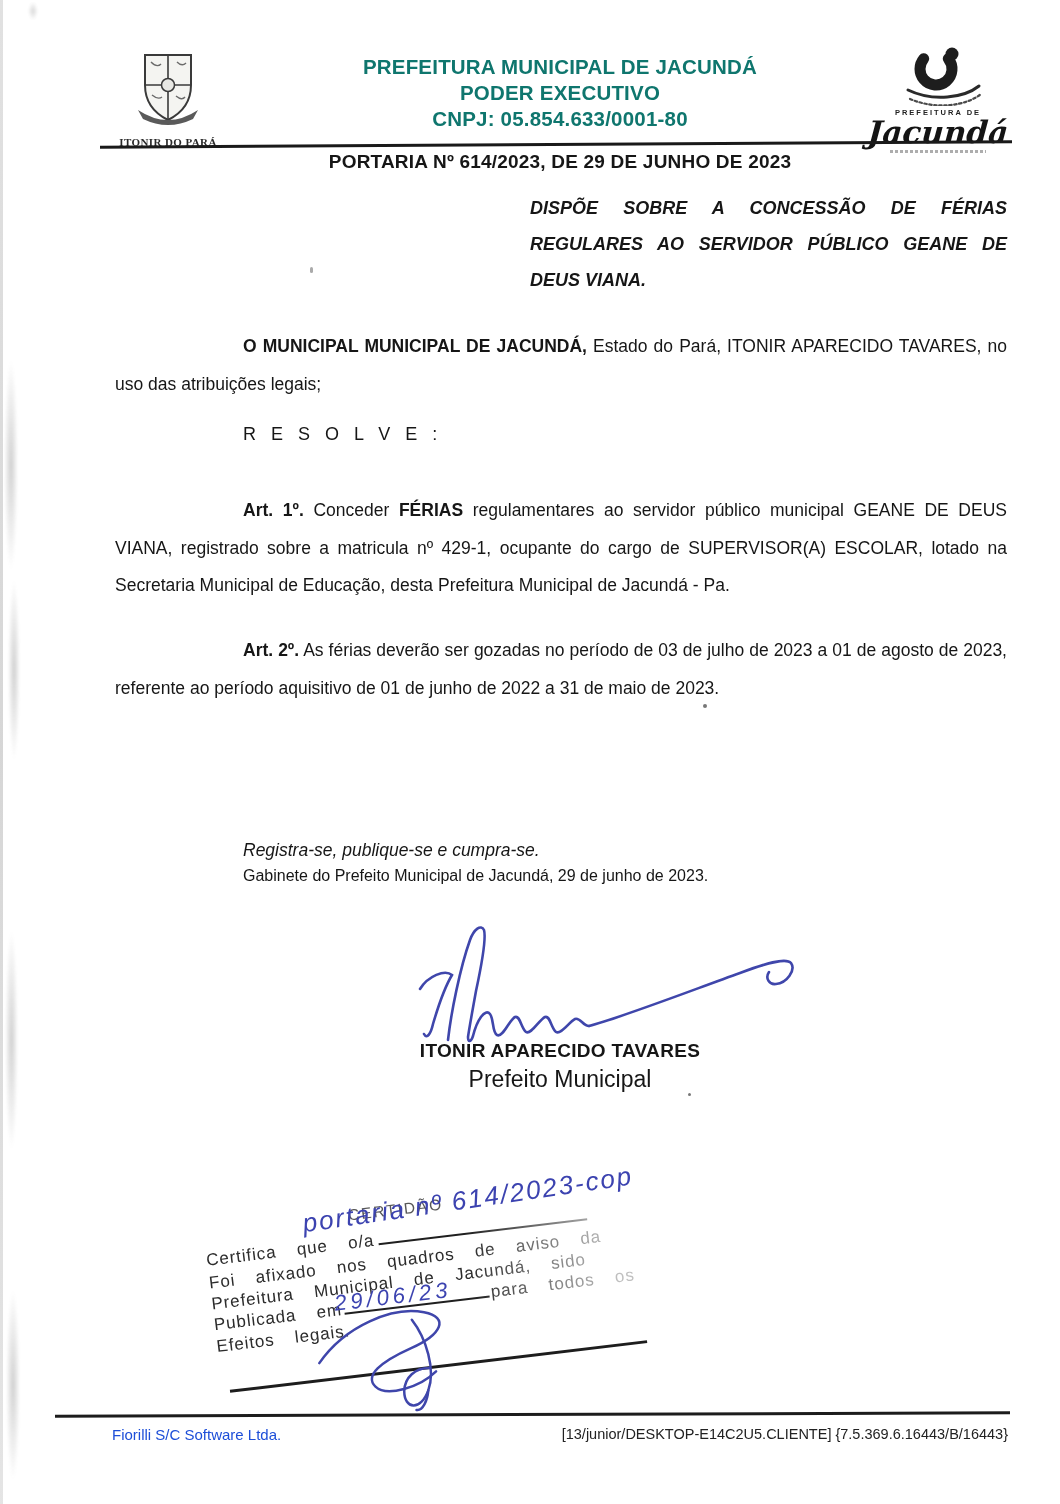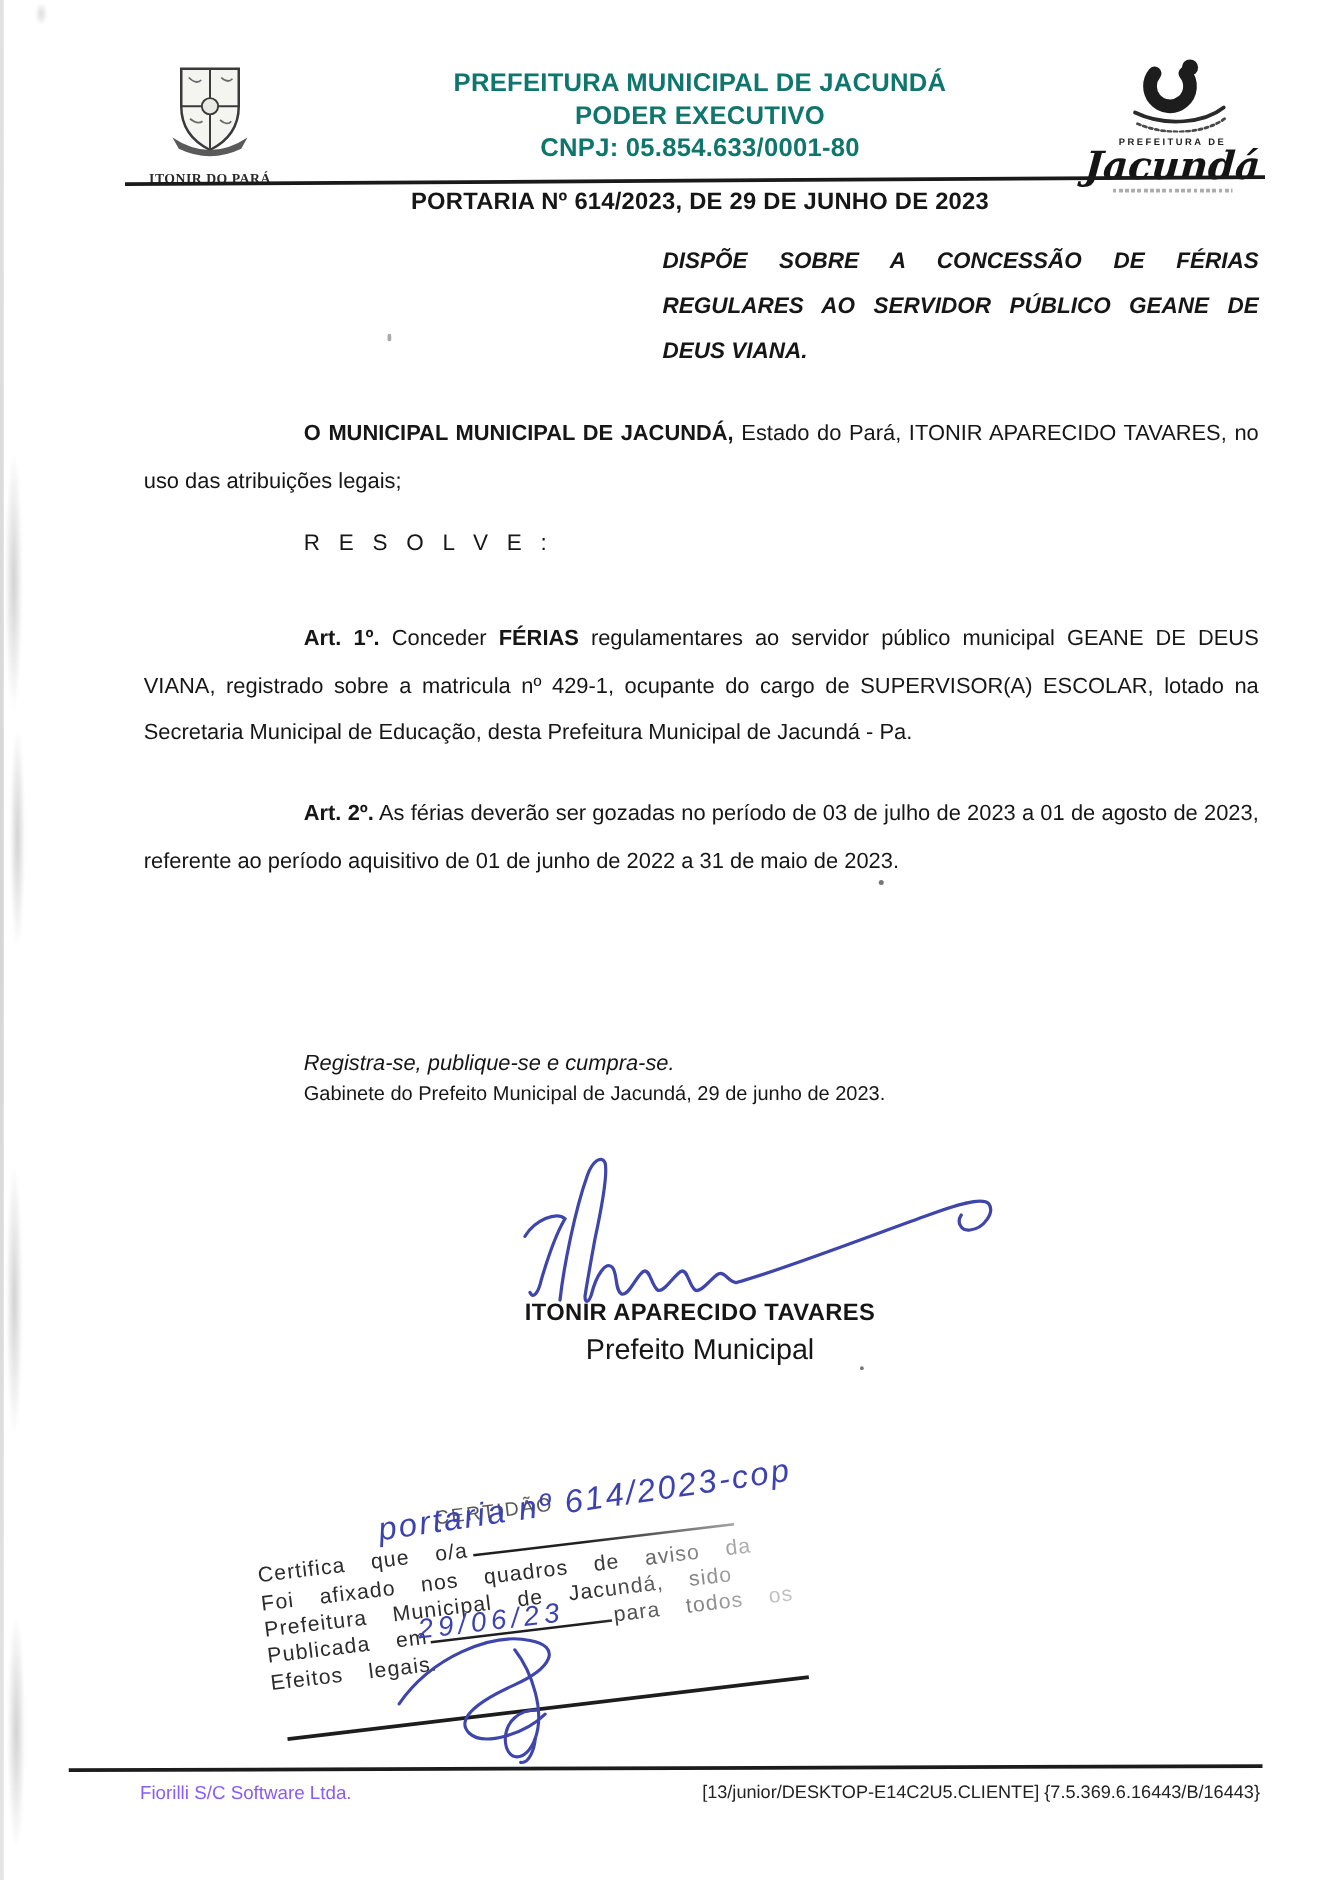--- a/index.html
+++ b/index.html
@@ -60,21 +60,21 @@
   .st-hand1{position:absolute;left:100px;top:-8px;font-size:26px;letter-spacing:2px;
     transform:rotate(-1.5deg);z-index:3;white-space:nowrap;}
   .st-hand-date{position:absolute;left:122px;top:82px;font-size:22px;letter-spacing:4px;z-index:3;}
   .st-veil{position:absolute;left:260px;top:20px;width:210px;height:120px;z-index:2;
     background:linear-gradient(90deg,rgba(255,255,255,0),rgba(255,255,255,.7) 70%);pointer-events:none;}
   .st-sigline{position:absolute;left:8px;top:168px;width:420px;height:2.5px;background:#1d1d1d;}
   .st-scrawl{position:absolute;left:85px;top:90px;z-index:3;}
   
   .footer-rule{position:absolute;left:55px;top:1413px;width:955px;height:2.5px;
     background:#1c1c1c;transform:rotate(-.2deg);}
-  .footer-left{position:absolute;left:112px;top:1426px;font-size:15px;color:#8b5cf6;}
+  .footer-left{position:absolute;left:112px;top:1426px;font-size:15px;color:#1d4ed8;}
   .footer-right{position:absolute;right:52px;top:1426px;font-size:14.5px;color:#222;}
 </style>
 </head>
 <body>
 
 <div class="page">
 
   <div class="edge-line"></div>
   <div class="smudge" style="left:4px;top:360px;width:14px;height:210px;"></div>
   <div class="smudge" style="left:8px;top:580px;width:12px;height:180px;"></div>

